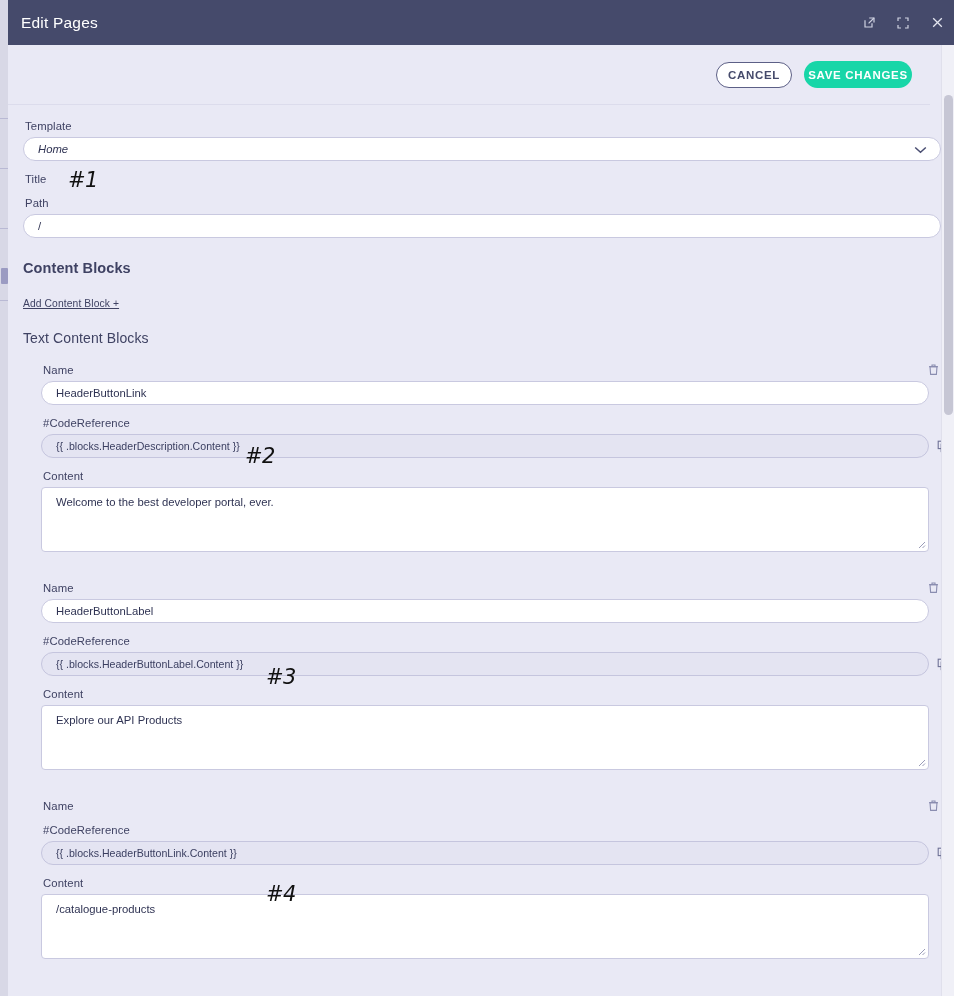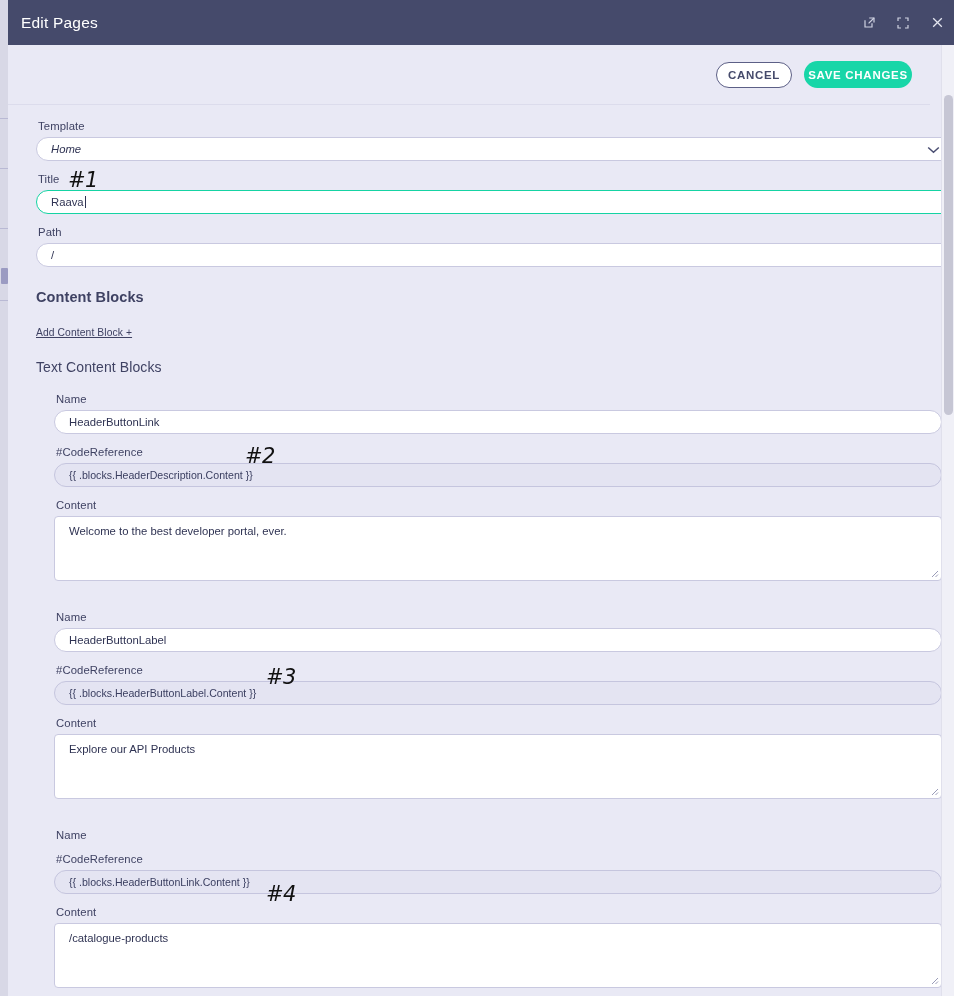--- a/index.html
+++ b/index.html
@@ -122,21 +122,21 @@
   .scrollarea {
     position: absolute;
     left: 0; top: 106px;
     width: 946px;
     height: 890px;
     background: #e9e9f5;
     overflow: hidden;
   }
 
   .form {
-    padding: 14px 16px 0 28px;
+    padding: 14px 16px 0 15px;
     width: 946px;
   }
 
   .field-label {
     font-size: 11.3px;
     color: #3f4263;
     margin: 0 0 5px 2px;
     letter-spacing: .1px;
   }
   .gap-lbl { margin-top: 12px; }
@@ -354,24 +354,20 @@
           <div class="pill-input">Home</div>
           <span class="chev">
             <svg width="13" height="8" viewBox="0 0 13 8">
               <path d="M1.2 1.5 L6.5 6.3 L11.8 1.5" fill="none" stroke="#4a4e72" stroke-width="1.5"></path>
             </svg>
           </span>
         </div>
 
         
         <div class="field-label gap-lbl">Title</div>
-        <div class="pill-input focused">
-            <span>Raava</span>
-            <span class="caret"></span>
-          </div>
 
         
         <div class="field-label gap-lbl">Path</div>
         <div class="pill-input">/</div>
 
         
         <div class="h-section">Content Blocks</div>
         <div class="link-add">Add Content Block +</div>
         <div class="h-sub">Text Content Blocks</div>
 

